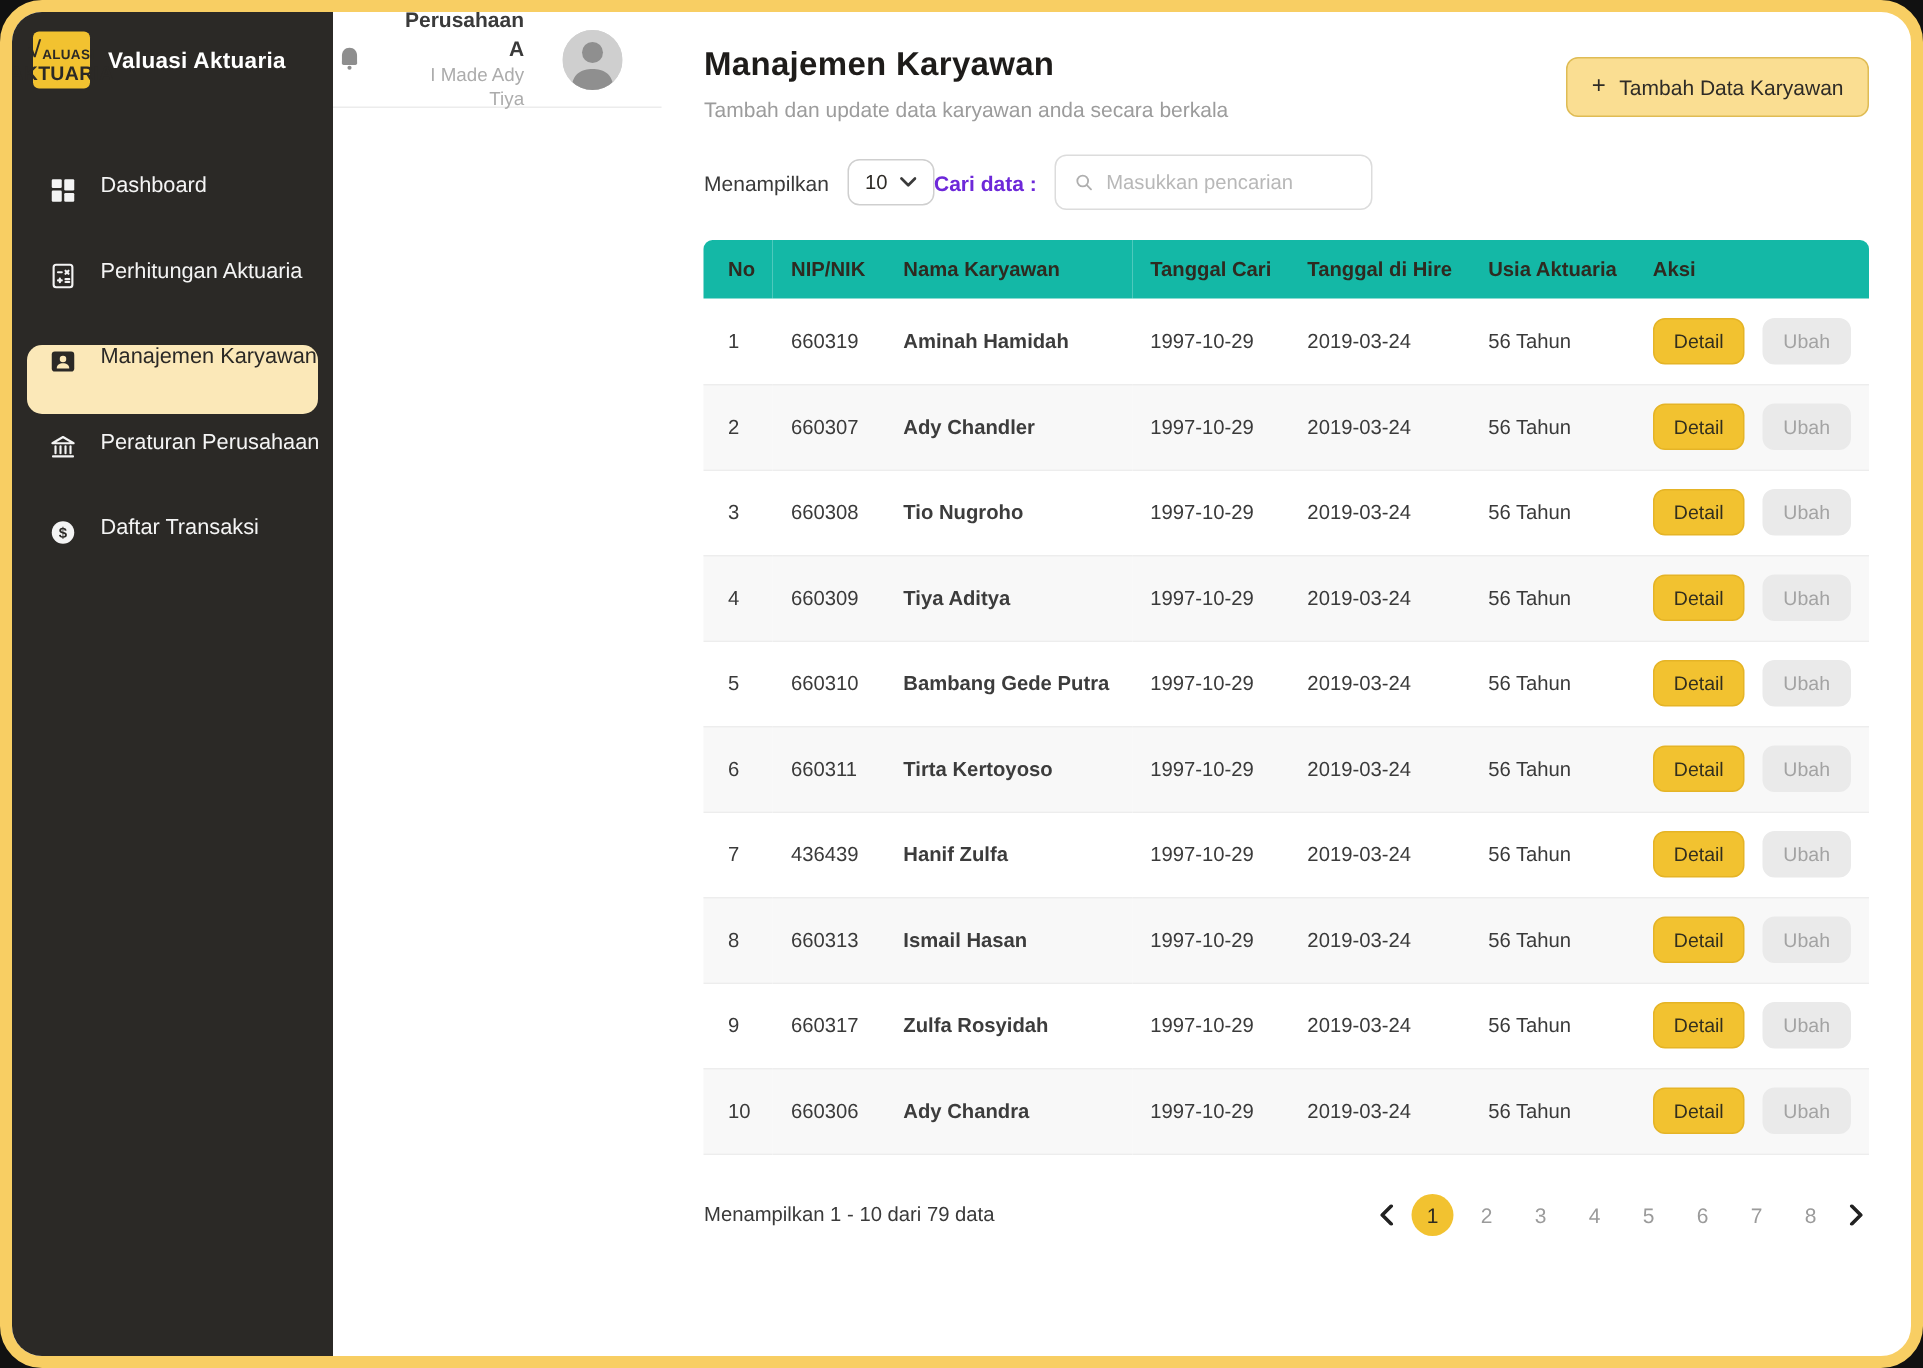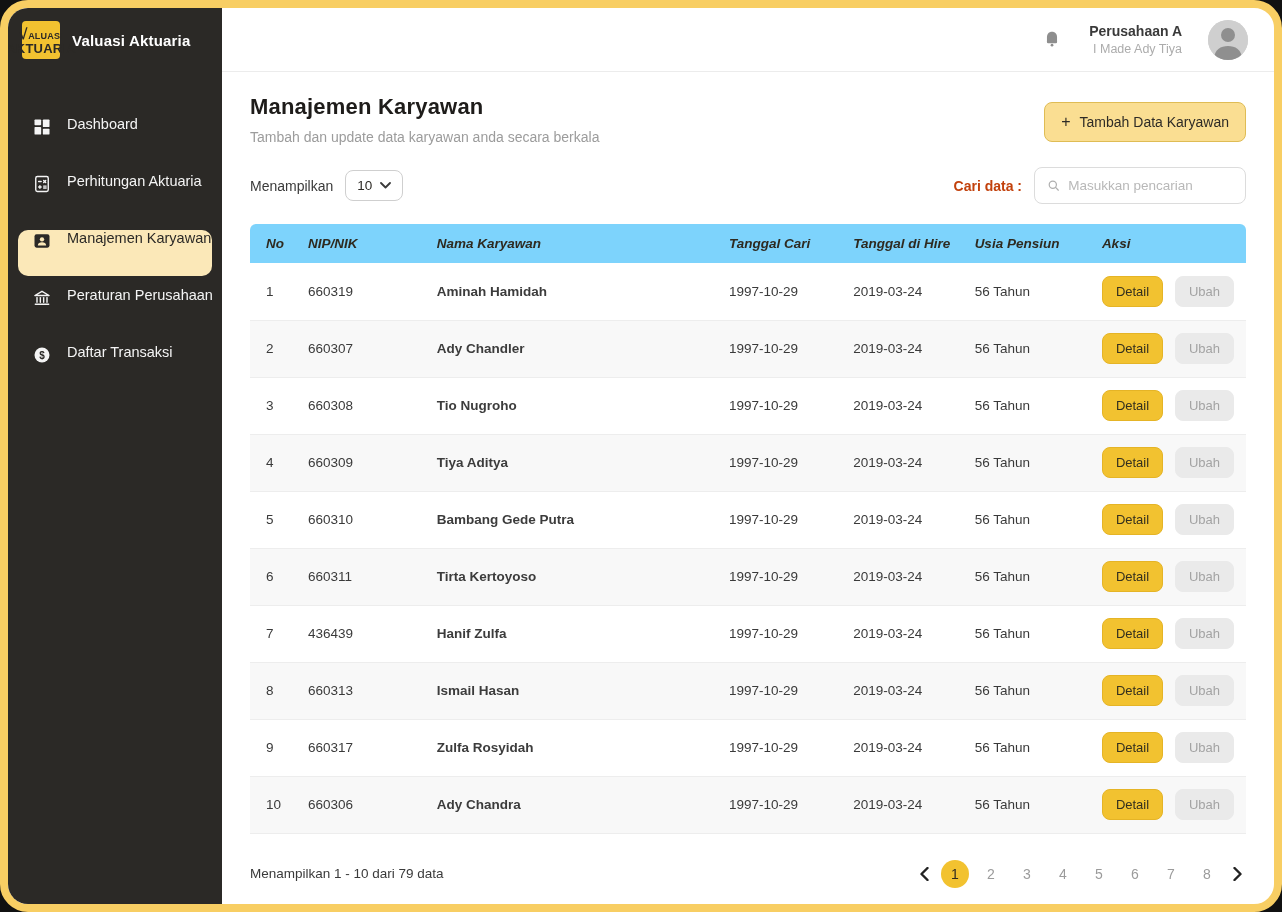--- a/index.html
+++ b/index.html
@@ -35,21 +35,21 @@
   .brand-title { font-size:15px; font-weight:700; color:#fff; letter-spacing:0.2px; }
   .nav { margin-top:44px; display:flex; flex-direction:column; gap:11px; padding:0 10px; }
   .nav-item {
     display:flex; align-items:flex-start; gap:14px;
     height:46px; padding:0 13px; border-radius:10px;
     font-size:14.5px; color:#F4F4F4; cursor:pointer; white-space:nowrap;
   }
   .nav-item.active { background:#FBE8B8; color:#2B2926; font-weight:500; }
   .nav-icon { width:22px; height:22px; flex:0 0 22px; display:flex; align-items:center; justify-content:center; }
   
-  .main { flex:1; display:flex; flex-direction:column; min-width:0; }
+  .main { flex:1; display:flex; flex-direction:row; min-width:0; }
   .topbar {
     height:64px; flex:0 0 64px;
     border-bottom:1px solid #ECECEC;
     display:flex; align-items:center; justify-content:flex-end;
     gap:26px; padding-right:26px;
   }
   .bell { width:22px; height:22px; cursor:pointer; }
   .user-block { text-align:right; line-height:1.35; }
   .user-company { font-size:14px; font-weight:600; color:#3A3A3A; }
   .user-name { font-size:12.5px; color:#ACACAC; }
@@ -62,45 +62,45 @@
   .page-title { font-size:22px; font-weight:700; color:#1E1C1A; letter-spacing:0.2px; }
   .page-subtitle { font-size:14px; color:#9C9C9C; margin-top:9px; }
   .add-btn {
     margin-top:8px;
     background:#FADE92; border:1px solid #DFBC55; border-radius:8px;
     padding:10px 16px; font-size:14px; color:#2E2B26; font-weight:500;
     display:flex; align-items:center; gap:9px; cursor:pointer;
     font-family:"Liberation Sans", sans-serif;
   }
   .plus-glyph { font-size:16px; font-weight:500; }
-  .controls-row { display:flex; justify-content:space-between; align-items:center; margin-top:22px; }
+  .controls-row { display:flex; justify-content:flex-start; align-items:center; margin-top:22px; }
   .show-group, .search-group { display:flex; align-items:center; gap:12px; }
   .show-label { font-size:14px; color:#3A3A3A; }
   .page-size {
     border:1px solid #CFCFCF; border-radius:8px; background:#fff;
     padding:7px 11px; font-size:13.5px; color:#2E2B26;
     display:flex; align-items:center; gap:8px; cursor:pointer;
     font-family:"Liberation Sans", sans-serif;
   }
-  .search-label { font-size:14px; font-weight:600; color:#c2410c; }
+  .search-label { font-size:14px; font-weight:600; color:#6d28d9; }
   .search-box {
     display:flex; align-items:center; gap:8px;
     border:1px solid #DCDCDC; border-radius:8px; background:#fff;
     padding:0 12px; height:37px; width:212px;
   }
   .search-box input {
     border:none; outline:none; font-size:13.5px; width:100%;
     color:#1d4ed8; font-family:"Liberation Sans", sans-serif;
   }
   .search-box input::placeholder { color:#B8B8B8; }
   
   table { width:100%; border-collapse:collapse; margin-top:20px; }
   thead th {
-    background:#7dd3fc; color:#2E2A20; text-align:left;
-    font-size:13.5px; font-weight:700; padding:12px 12px; white-space:nowrap;font-style:italic;
+    background:#14b8a6; color:#2E2A20; text-align:left;
+    font-size:13.5px; font-weight:700; padding:12px 12px; white-space:nowrap;
   }
   thead th:first-child { border-radius:6px 0 0 0; padding-left:16px; }
   thead th:last-child  { border-radius:0 6px 0 0; }
   tbody td {
     font-size:13.5px; color:#3A3A3A; padding:0 12px; height:57px;
     border-bottom:1px solid #EDEDED; white-space:nowrap; font-weight:500;
   }
   tbody tr.alt { background:#F8F8F8; }
   td.c-no, th.h-no { padding-left:16px; }
   .col-no{width:4.5%} .col-nip{width:13.3%} .col-name{width:30.2%}
@@ -279,21 +279,21 @@
             <col class="col-retire">
             <col class="col-aksi">
         </colgroup>
         <thead>
           <tr>
               <th class="h-no">No</th>
               <th>NIP/NIK</th>
               <th>Nama Karyawan</th>
               <th>Tanggal Cari</th>
               <th>Tanggal di Hire</th>
-              <th>Usia Pensiun</th>
+              <th>Usia Aktuaria</th>
               <th>Aksi</th>
             </tr>
         </thead>
         <tbody>
   <tr>
     <td class="c-no">1</td>
     <td class="c-nip">660319</td>
     <td class="c-name">Aminah Hamidah</td>
     <td class="c-birth">1997-10-29</td>
     <td class="c-hire">2019-03-24</td>

